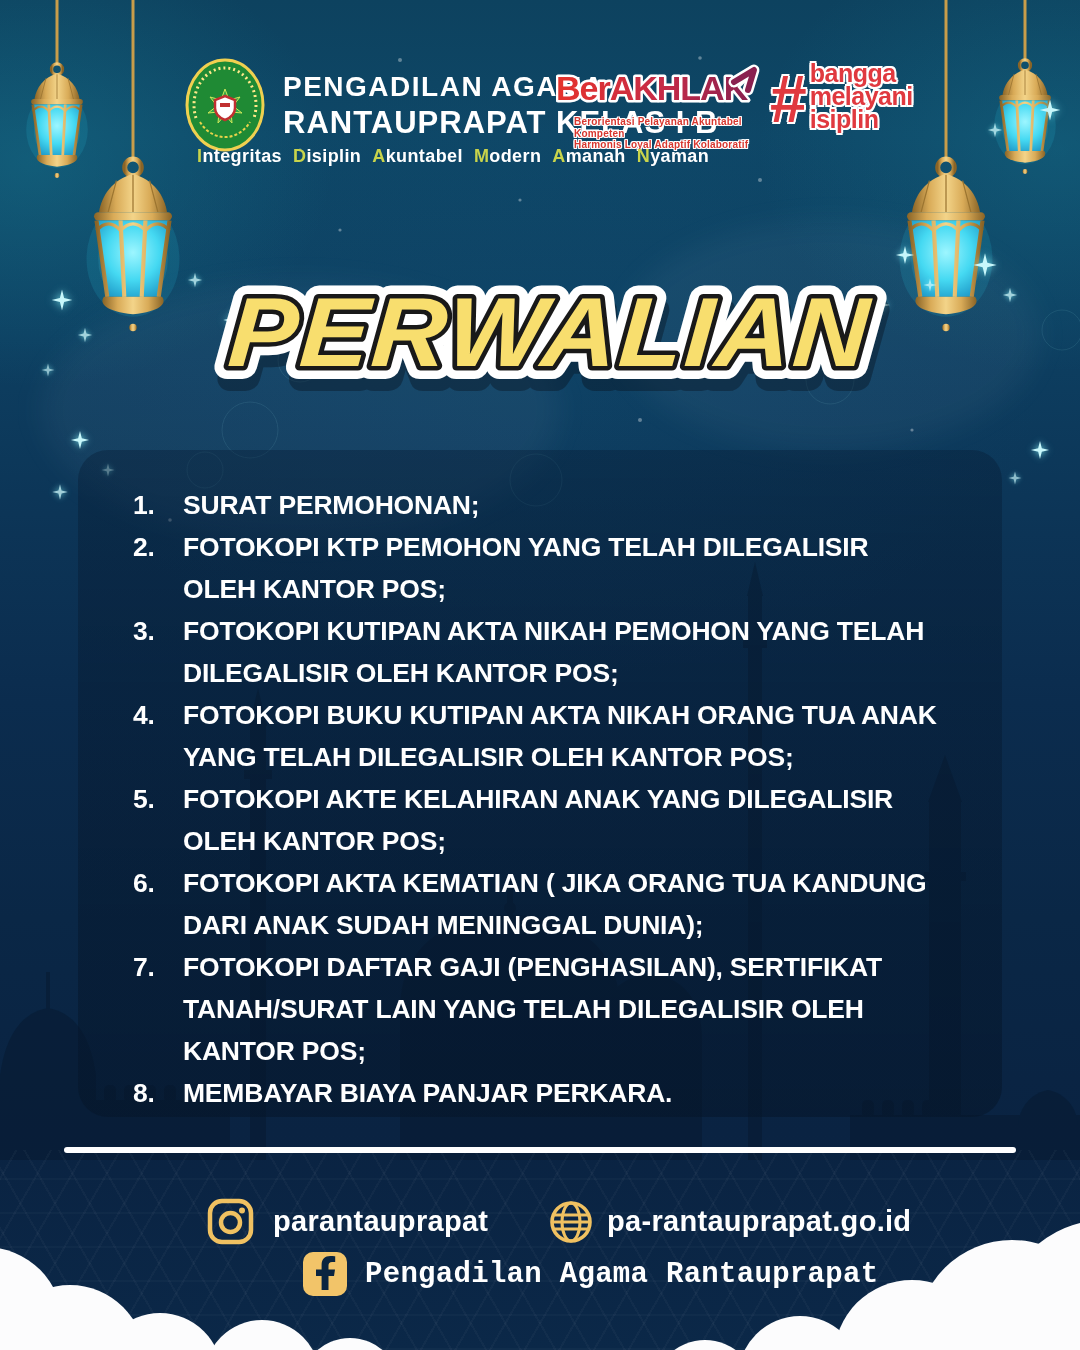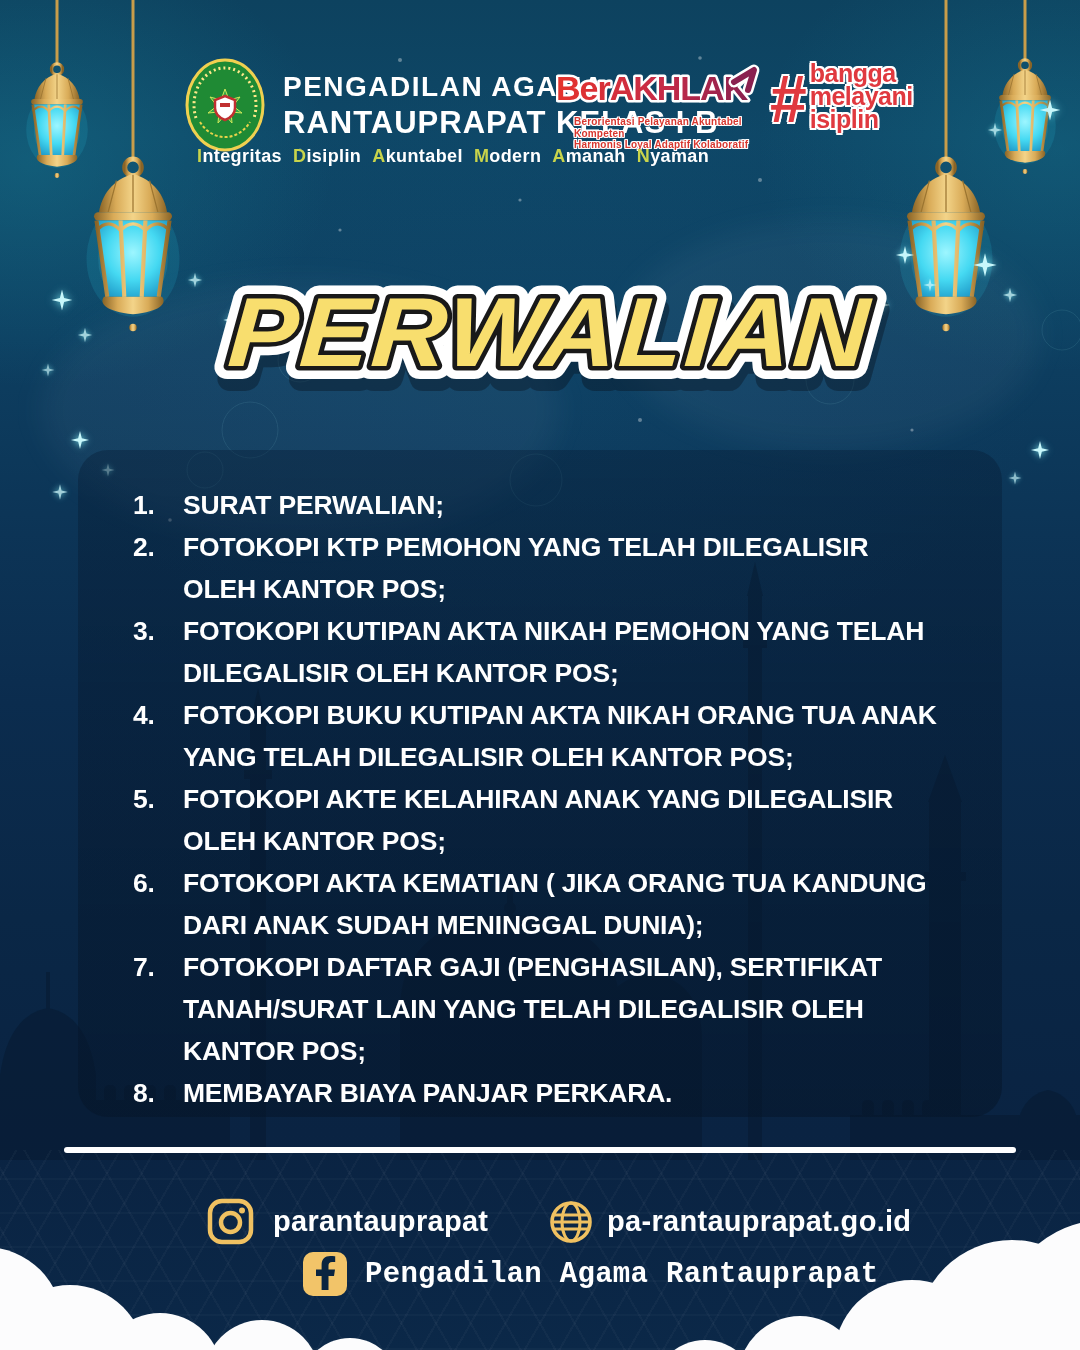--- a/index.html
+++ b/index.html
@@ -276,21 +276,21 @@
       <text class="t-common t-white" x="370" y="108" text-anchor="middle" textLength="642" lengthAdjust="spacingAndGlyphs">PERWALIAN</text>
       <text class="t-common t-black" x="370" y="108" text-anchor="middle" textLength="642" lengthAdjust="spacingAndGlyphs">PERWALIAN</text>
       <text class="t-common t-fill" x="370" y="108" text-anchor="middle" textLength="642" lengthAdjust="spacingAndGlyphs">PERWALIAN</text>
     </g>
   </svg>
 
   <div class="panel"></div>
   <ol class="req-list">
     <li class="req-item">
       <span class="req-num">1.</span>
-      <span class="req-text">SURAT PERWALIAN;</span>
+      <span class="req-text">SURAT PERMOHONAN;</span>
     </li>
     <li class="req-item">
       <span class="req-num">2.</span>
       <span class="req-text">FOTOKOPI KTP PEMOHON YANG TELAH DILEGALISIR OLEH KANTOR POS;</span>
     </li>
     <li class="req-item">
       <span class="req-num">3.</span>
       <span class="req-text">FOTOKOPI KUTIPAN AKTA NIKAH PEMOHON YANG TELAH DILEGALISIR OLEH KANTOR POS;</span>
     </li>
     <li class="req-item">

